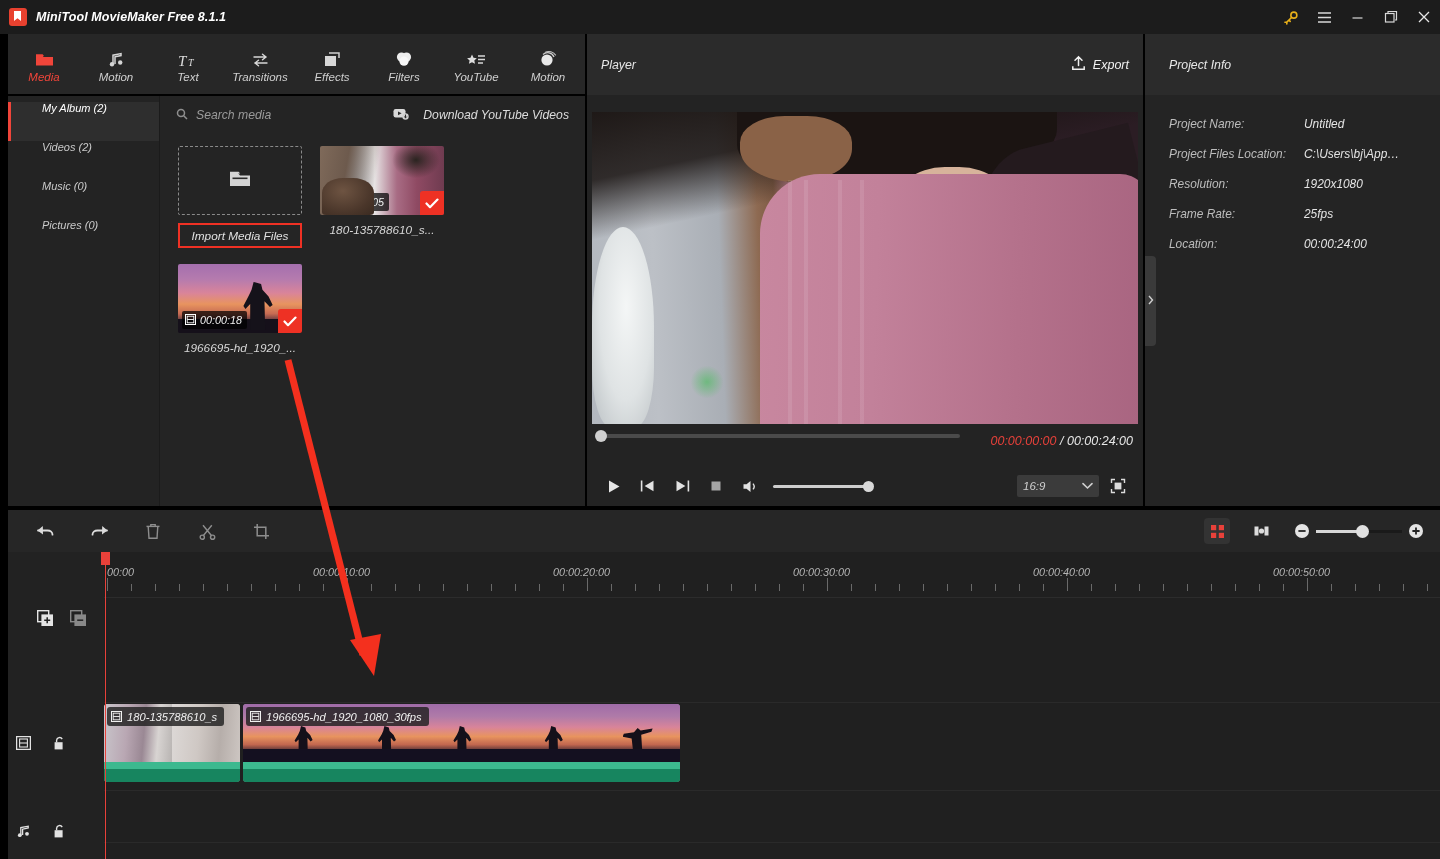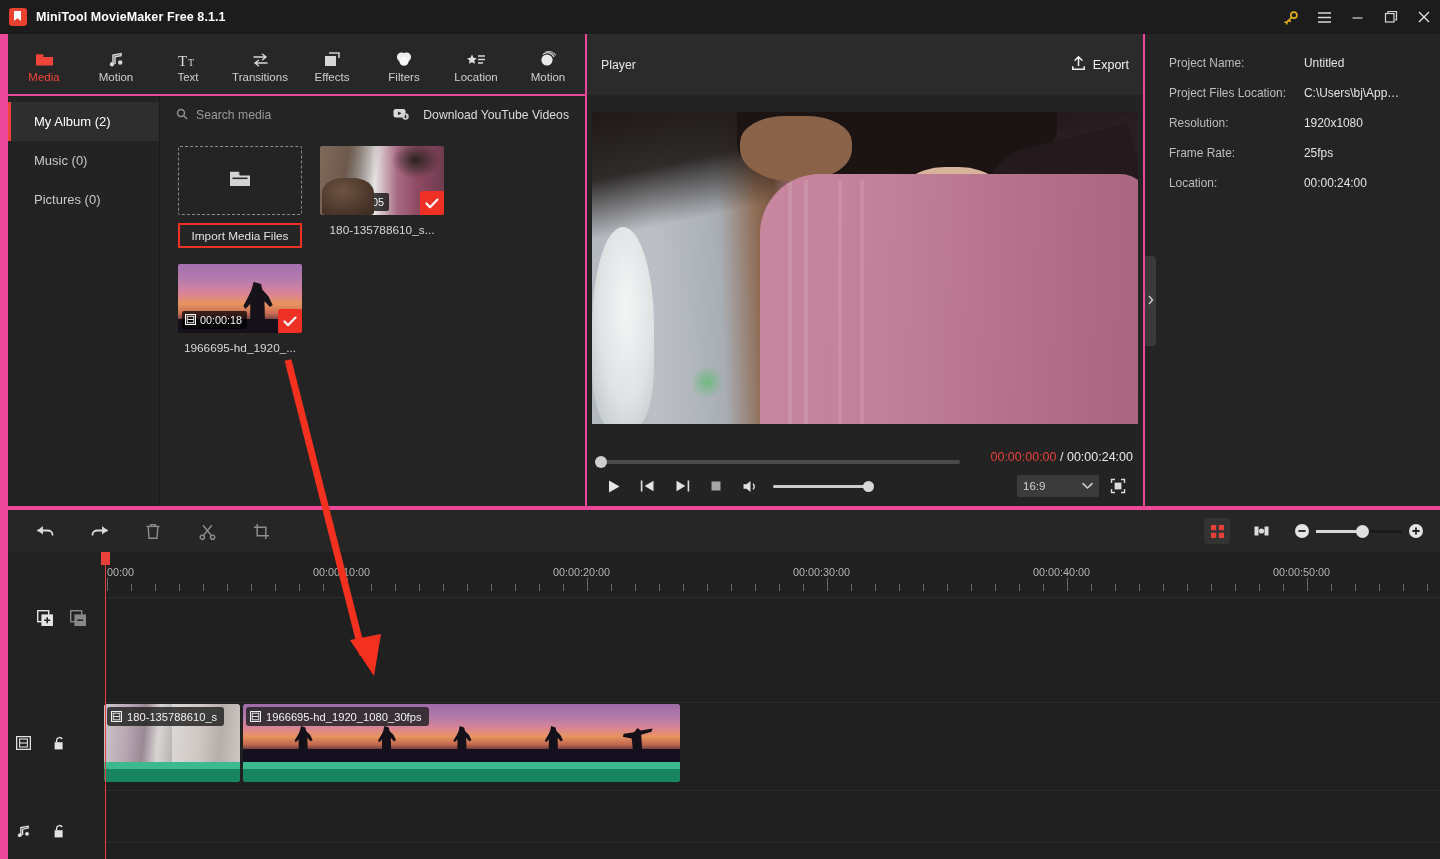--- a/index.html
+++ b/index.html
@@ -4,21 +4,21 @@
 <style>
   * { box-sizing: border-box; margin: 0; padding: 0; }
   html, body {
     width: 1440px; height: 859px;
     background: #1c1c1c;
     font-family: "Liberation Sans", sans-serif;
     color: #d6d6d6;
     overflow: hidden;
     -webkit-font-smoothing: antialiased;
   }
-  .app { position: relative; width: 1440px; height: 859px; background: #ec4899; }
+  .app { position: relative; width: 1440px; height: 859px; background: #000000; font-style: italic; }
 
   
   .titlebar {
     position: absolute; left: 0; top: 0; width: 1440px; height: 34px;
     background: #1c1c1c; display: flex; align-items: center;
   }
   .logo {
     width: 18px; height: 18px; margin-left: 9px; border-radius: 3px;
     background: #e8412f; position: relative; flex: none;
   }
@@ -50,22 +50,22 @@
   .tab .tl { font-size: 11.5px; color: #cfcfcf; white-space: nowrap; }
   .tab.active .tl { color: #f0453a; }
 
   
   .leftpanel {
     position: absolute; left: 8px; top: 96px; width: 577px; height: 410px;
     background: #242424; display: flex;
   }
   .albumlist { width: 152px; background: #232323; padding-top: 6px; border-right: 1px solid #1b1b1b; }
   .album {
-    height: 39px; display: flex; align-items: center; padding-left: 26px;
-    font-size: 13px; color: #c9c9c9; position: relative;
+    height: 39px; display: flex; padding-left: 34px;
+    font-size: 11px; color: #c9c9c9; position: relative;
   }
   .album.active { background: #2e2e2e; color: #ffffff; }
   .album.active:before {
     content: ""; position: absolute; left: 0; top: 0; width: 3px; height: 100%;
     background: #f0453a;
   }
 
   .mediaarea { flex: 1; background: #242424; position: relative; }
   .mediatop { height: 38px; display: flex; align-items: center; padding: 0 16px; }
   .searchbox { display: flex; align-items: center; gap: 8px; }
@@ -182,21 +182,21 @@
     background: linear-gradient(92deg, #c8879f 0%, #c2819a 30%, #b4718b 66%, #a86480 100%);
     border-radius: 60px 30px 0 0;
   }
   .vid .shirtfold {
     position: absolute; top: 68px; width: 4px; height: 246px;
     background: rgba(255,255,255,.10);
   }
 
   .progressrow {
     position: absolute; left: 0; top: 400px; width: 556px; height: 30px;
-    display: flex; align-items: flex-end; padding: 0 10px;
+    display: flex; align-items: flex-start; padding: 0 10px;
   }
   .ptrack { position: relative; width: 360px; height: 4px; background: #4a4a4a; border-radius: 2px; margin-left: 3px; }
   .pthumb {
     position: absolute; left: -5px; top: -4px; width: 12px; height: 12px;
     border-radius: 50%; background: #cfcfcf;
   }
   .timecodes { margin-left: auto; font-size: 12.5px; color: #e8e8e8; }
   .timecodes .cur { color: #e8413a; }
 
   .ctrlrow {
@@ -417,38 +417,41 @@
       </div>
       <div class="tl">Filters</div>
     </div>
     <div class="tab">
       <div class="ti">
         <svg width="20" height="15" viewBox="0 0 20 15">
             <path d="M6 1.5l1.5 3.3 3.3.4-2.5 2.3.7 3.3L6 9.2 2.9 10.8l.7-3.3L1.1 5.2l3.4-.4z" fill="#dedede"></path>
             <path d="M12 3h7M12 6.5h7M12 10h5" stroke="#d8d8d8" stroke-width="1.3"></path>
           </svg>
       </div>
-      <div class="tl">Location</div>
+      <div class="tl">YouTube</div>
     </div>
     <div class="tab">
       <div class="ti">
         <svg width="19" height="17" viewBox="0 0 19 17">
             <path d="M4 3.4A7 7 0 0 1 15 6" stroke="#cdcdcd" stroke-width="1.3" fill="none"></path>
             <path d="M6 1.6A8 8 0 0 1 16.8 4.4" stroke="#bdbdbd" stroke-width="1.1" fill="none"></path>
             <circle cx="8" cy="9" r="5.6" fill="#e8e8e8"></circle>
           </svg>
       </div>
       <div class="tl">Motion</div>
     </div>
   </div>
 
   <div class="leftpanel">
     <div class="albumlist">
       <div class="album active">
           <span>My Album (2)</span>
+        </div>
+      <div class="album">
+          <span>Videos (2)</span>
         </div>
       <div class="album">
           <span>Music (0)</span>
         </div>
       <div class="album">
           <span>Pictures (0)</span>
         </div>
     </div>
 
     <div class="mediaarea">
@@ -619,20 +622,21 @@
       <div class="fsbtn">
         <svg width="16" height="16" viewBox="0 0 16 16">
             <path d="M1.5 5V1.5H5M11 1.5h3.5V5M14.5 11v3.5H11M5 14.5H1.5V11" stroke="#dcdcdc" stroke-width="1.4" fill="none"></path>
             <rect x="4.6" y="4.6" width="6.8" height="6.8" fill="#dcdcdc"></rect>
           </svg>
       </div>
     </div>
   </div>
 
   <div class="infopanel">
+    <div class="infohead">Project Info</div>
     <div class="inforows">
       <div class="inforow">
           <span class="k">Project Name:</span>
           <span class="v">Untitled</span>
         </div>
       <div class="inforow">
           <span class="k">Project Files Location:</span>
           <span class="v">C:\Users\bj\App…</span>
         </div>
       <div class="inforow">

